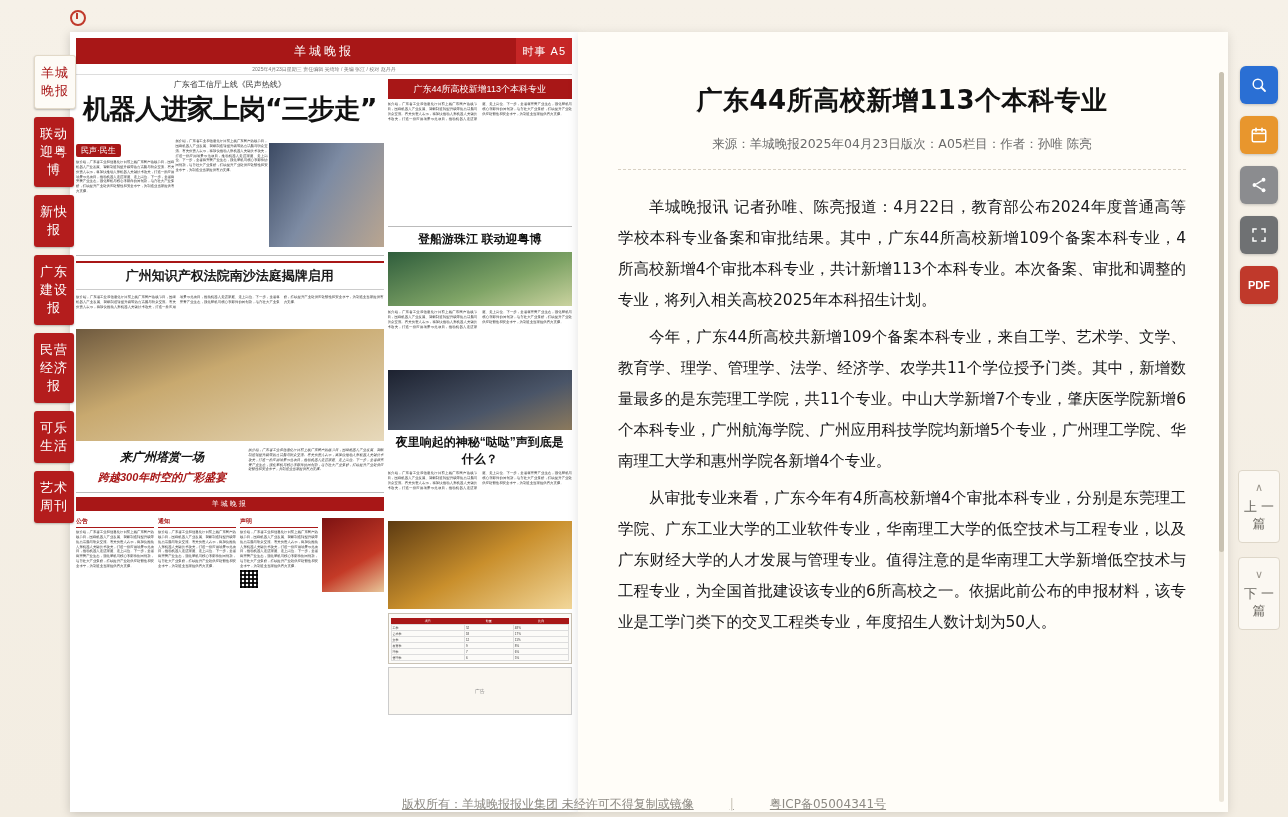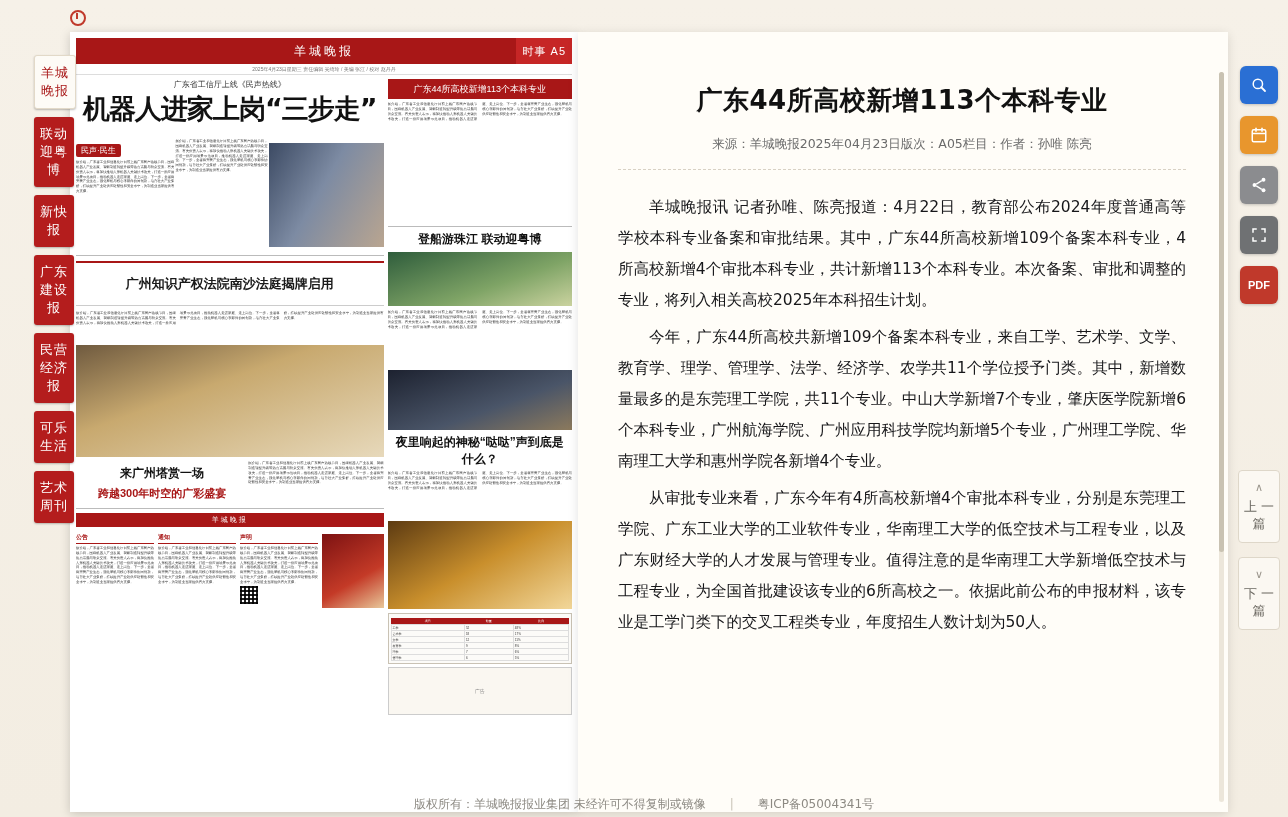--- a/index.html
+++ b/index.html
@@ -90,21 +90,21 @@
     font-family: "DejaVu Sans", sans-serif;
     letter-spacing: -1px;
     margin: 4px 0 15px;
   }
   .np-subhead {
     font-size: 8px; color: #333; text-align: center; margin-bottom: 4px;
   }
   .np-sub2 {
     font-size: 13px; font-weight: bold; color: #1a1a1a; text-align: center;
     border-top: 2px solid #a81717; border-bottom: 1px solid #ccc;
-    padding: 12px 0; margin: 5px 0;
+    padding: 4px 0; margin: 5px 0;
   }
   .np-sub3 {
     font-size: 12px; font-weight: bold; color: #111; text-align: center;
     margin: 4px 8px 3px;
   }
   .np-tag {
     display:inline-block; background:#a81717; color:#fff; font-size:8px;
     padding:1px 5px; border-radius:2px; margin-bottom:3px;
   }
   .np-text {
@@ -271,25 +271,26 @@
     position: absolute; left: 4px; top: 1px;
     width: 2px; height: 6px; background: #c0392b;
   }
 
   
   #footer {
     position: absolute;
     left: 0; right: 0; bottom: 0;
     height: 26px;
     display: flex; align-items: center; justify-content: center;
-    gap: 24px;
+    gap: 36px;
     font-size: 12px;
     color: #8d8madd;
     color: #8d8a83;
     font-family: "DejaVu Sans", sans-serif;
+    text-decoration: underline;
   }
   .footer-sep { color: #c9c3b7; }
 </style>
 </head>
 <body>
 
 <div id="page">
 
   <div id="top-logo"></div>
 
@@ -341,21 +342,21 @@
             <div style="flex:1;">
               <div class="np-photo people" style="height:104px"></div>
             </div>
           </div>
 
           <div class="np-rule"></div>
           <div class="np-sub2">广州知识产权法院南沙法庭揭牌启用</div>
           <div class="np-text cols3" style="height:30px">据介绍，广东省工业和信息化厅日前上线广东民声热线节目，围绕机器人产业发展、智能制造转型升级等热点话题与听众交流。有关负责人表示，将加快推动人形机器人关键技术攻关，打造一批应用场景示范项目，推动机器人走进家庭、走上岗位。下一步，全省将完善产业生态，强化整机与核心零部件协同创新，培育壮大产业集群，持续提升产业链供应链韧性和安全水平，为制造业当家提供有力支撑。</div>
 
           <div class="np-photo vase" style="height:112px"></div>
-          <div style="display:flex;align-items:flex-start;">
+          <div style="display:flex;align-items:flex-end;font-style:italic;">
             <div style="flex:0 0 56%">
               <div class="np-sub3">来广州塔赏一场</div>
               <div class="np-sub3" style="color:#a81717;font-size:11px">跨越300年时空的广彩盛宴</div>
             </div>
             <div style="flex:1">
               <div class="np-text" style="height:40px">据介绍，广东省工业和信息化厅日前上线广东民声热线节目，围绕机器人产业发展、智能制造转型升级等热点话题与听众交流。有关负责人表示，将加快推动人形机器人关键技术攻关，打造一批应用场景示范项目，推动机器人走进家庭、走上岗位。下一步，全省将完善产业生态，强化整机与核心零部件协同创新，培育壮大产业集群，持续提升产业链供应链韧性和安全水平，为制造业当家提供有力支撑。</div>
             </div>
           </div>
 
           <div class="np-rule"></div>

